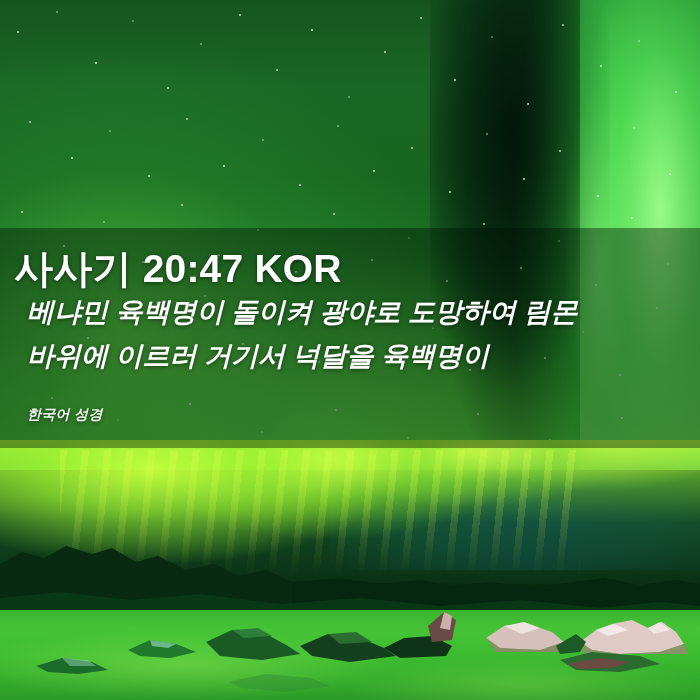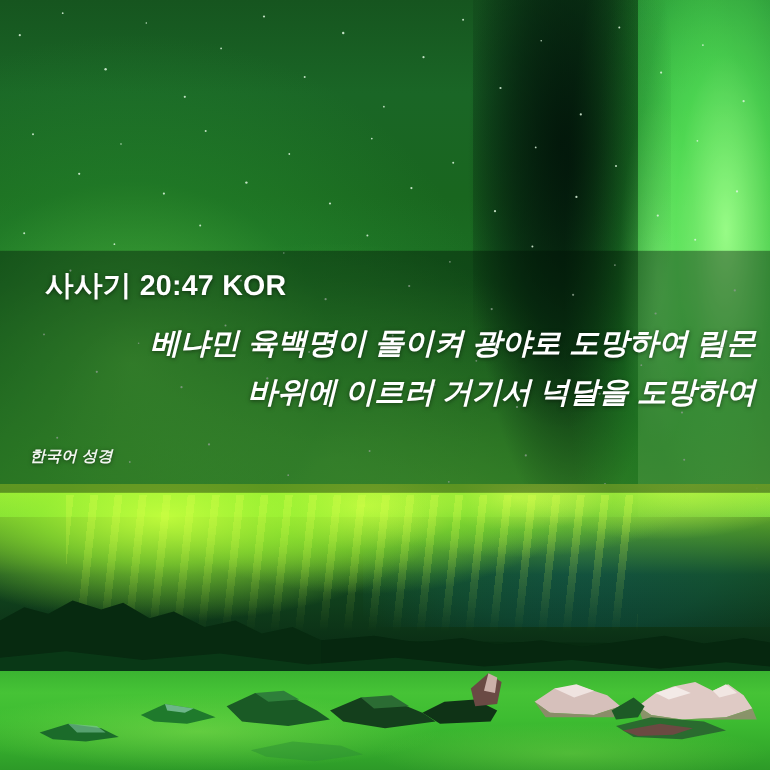--- a/index.html
+++ b/index.html
@@ -146,45 +146,45 @@
   }
 
   .text-layer {
     position: absolute;
     left: 0; top: 228px;
     width: 700px; height: 220px;
   }
 
   .verse-ref {
     position: absolute;
-    left: 41px;
+    left: 14px;
     top: 14px;
     margin: 0;
-    font-size: 26px;
+    font-size: 39px;
     font-weight: 700;
     color: #ffffff;
     letter-spacing: .2px;
     white-space: nowrap;
     text-shadow: 0 1px 4px rgba(0,0,0,.55);
   }
 
   .verse-body {
     position: absolute;
     left: 27px;
     top: 62px;
     width: 660px;
     margin: 0;
     font-size: 27px;
     font-weight: 700;
     font-style: italic;
     line-height: 44px;
     color: #ffffff;
     text-shadow: 0 1px 4px rgba(0,0,0,.5);
   }
-  .verse-body .line { display: block; white-space: nowrap; text-align: right; }
+  .verse-body .line { display: block; white-space: nowrap; }
 
   .verse-source {
     position: absolute;
     left: 27px;
     top: 178px;
     margin: 0;
     font-size: 14px;
     font-weight: 700;
     font-style: italic;
     color: #f2f6f0;
@@ -343,19 +343,19 @@
     </svg>
   </div>
 
   <div class="overlay-band"></div>
 
   <div class="text-layer">
     <div class="verse-ref">사사기 20:47 KOR</div>
 
     <div class="verse-body">
       <span class="line">베냐민 육백명이 돌이켜 광야로 도망하여 림몬</span>
-      <span class="line">바위에 이르러 거기서 넉달을 도망하여</span>
+      <span class="line">바위에 이르러 거기서 넉달을 육백명이</span>
     </div>
 
     <div class="verse-source">한국어 성경</div>
   </div>
 
 </div>
 
 </body></html>

